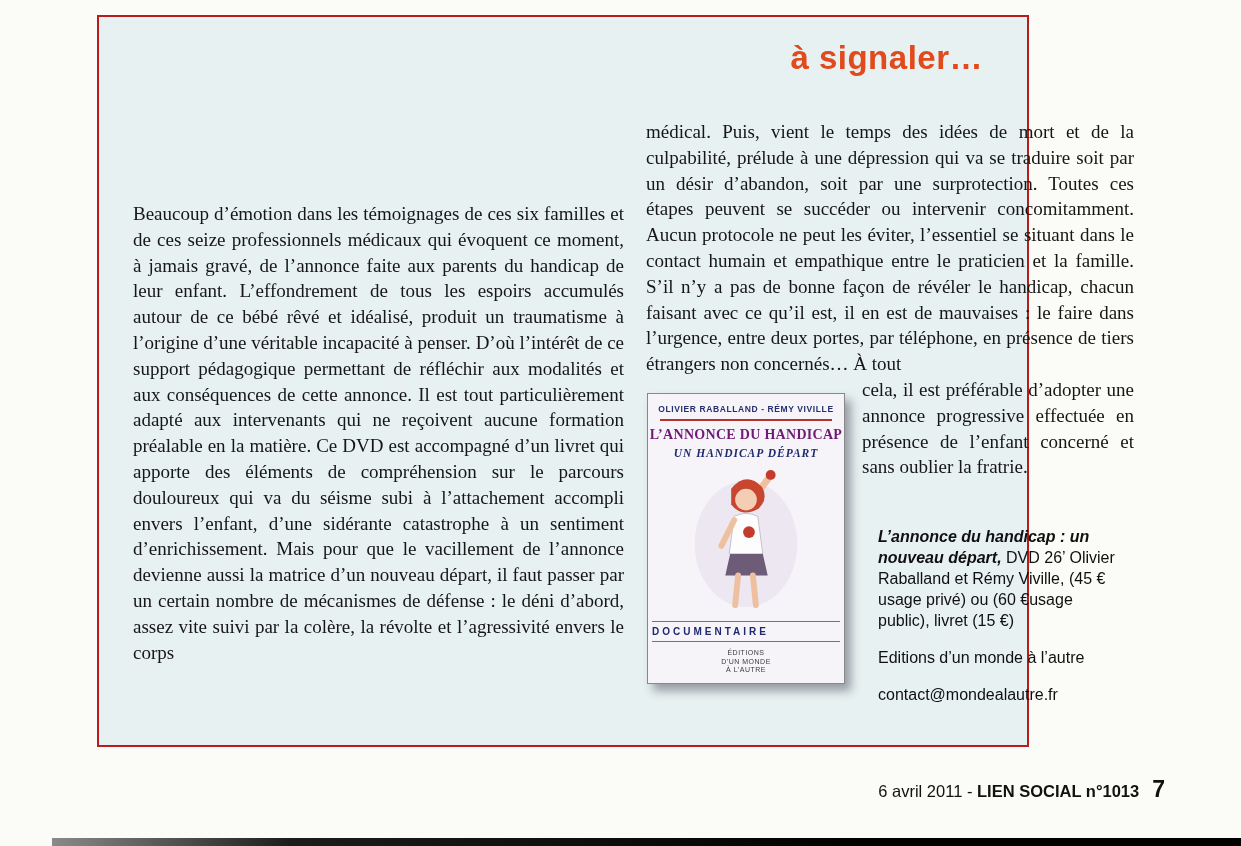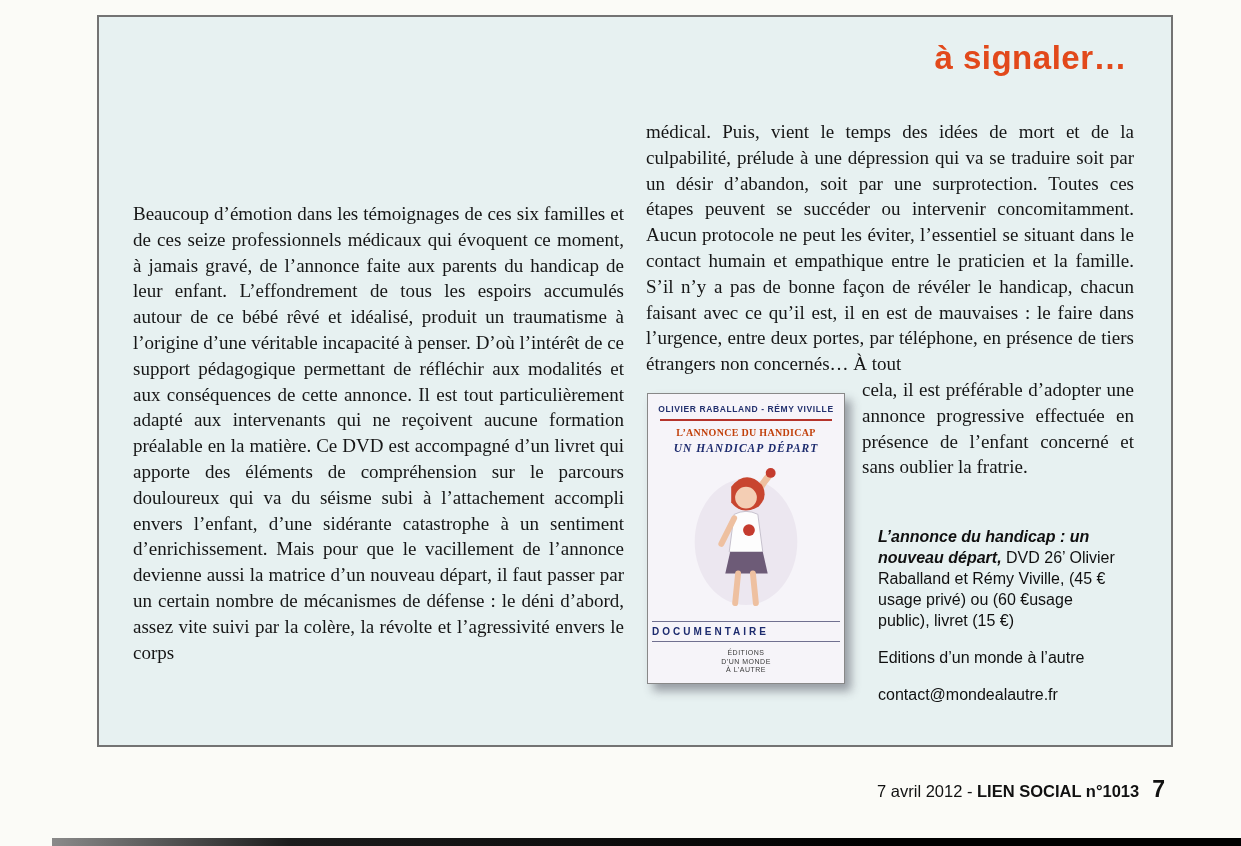--- a/index.html
+++ b/index.html
@@ -8,23 +8,23 @@
     background:#fbfbf7;
     font-family:"Liberation Serif", serif;
     overflow:hidden;
     position:relative;
   }
   .scan { position:relative; width:1241px; height:846px; }
 
   
   .page {
     position:absolute; left:97px; top:15px;
-    width:1076px; height:732px;
+    width:932px; height:732px;
     background:#e7f1f1;
-    border:2px solid #737373;
+    border:2px solid #b91c1c;
   }
 
   
   .signaler {
     position:absolute; top:22px; right:44px;
     font-family:"Liberation Sans", sans-serif;
     font-weight:bold; font-size:33px;
     color:#e2491b; letter-spacing:0.5px;
   }
 
@@ -61,22 +61,22 @@
     padding:10px 4px 8px;
   }
   .dvd-authors {
     font-family:"Liberation Sans", sans-serif;
     font-weight:bold; font-size:8.5px; letter-spacing:0.6px;
     color:#23306e; white-space:nowrap; text-transform:uppercase;
   }
   .dvd-rule { width:92%; height:2px; background:#b5342c; margin:5px 0 6px; }
   .dvd-title {
     font-family:"Liberation Serif", serif;
-    font-weight:bold; font-size:10px; letter-spacing:0.3px;
-    color:#c2410c; white-space:nowrap;
+    font-weight:bold; font-size:14px; letter-spacing:0.3px;
+    color:#701a75; white-space:nowrap;
   }
   .dvd-subtitle {
     font-family:"Liberation Serif", serif;
     font-weight:bold; font-style:italic; font-size:11.5px;
     letter-spacing:1px; color:#1d2b6e; margin-top:4px;
   }
   .dvd-art { flex:1; width:100%; display:flex; align-items:center; justify-content:center; }
   .dvd-genre {
     width:100%; 
     font-family:"Liberation Sans", sans-serif;
@@ -171,18 +171,18 @@
           <p><span class="emph">L’annonce du handicap : un nouveau départ,</span><span> DVD 26’ Olivier Raballand et Rémy Viville, (45 € usage privé) ou (60 €usage public), livret (15 €)</span></p>
           <p>Editions d’un monde à l’autre</p>
           <p>contact@mondealautre.fr</p>
         </div>
 
       </div>
     </div>
   </div>
 
   <div class="footer">
-    <span>7 avril 2012 - </span><span class="issue">LIEN SOCIAL n°1013</span><span class="page-num">7</span>
+    <span>6 avril 2011 - </span><span class="issue">LIEN SOCIAL n°1013</span><span class="page-num">7</span>
   </div>
 
   <div class="scan-edge"></div>
 
 </div>
 
 </body></html>

